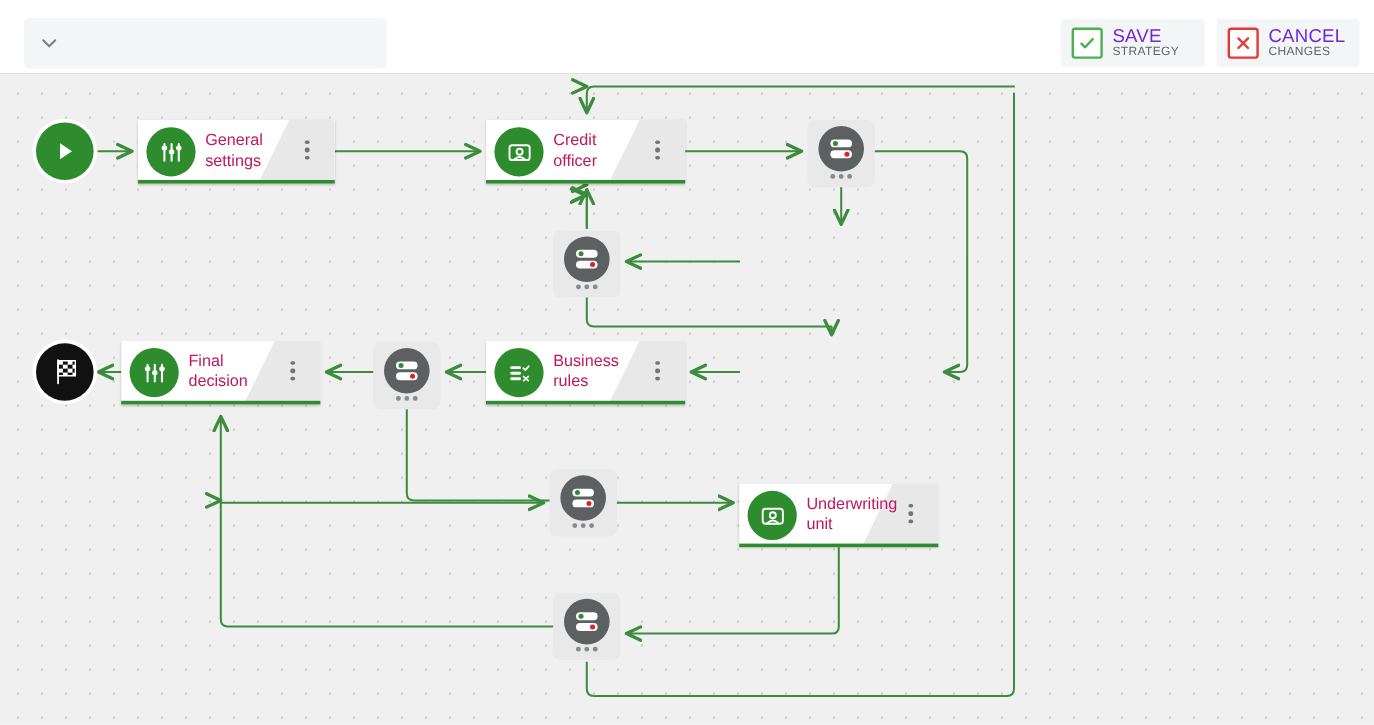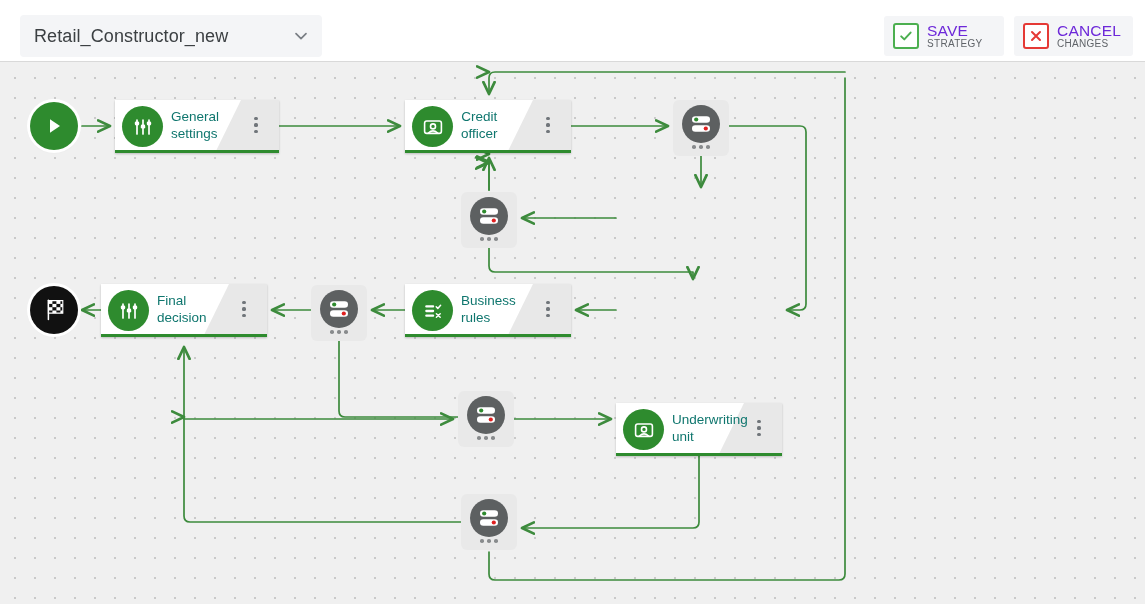--- a/index.html
+++ b/index.html
@@ -96,21 +96,21 @@
   }
   .node .ic {
     position: absolute; left: 7px; top: 6px;
     width: 41px; height: 41px; border-radius: 50%;
     background: #2e8b2e;
     display: flex; align-items: center; justify-content: center;
   }
   .node .lbl {
     position: absolute; left: 56px; top: 0; bottom: 3px; right: 48px;
     display: flex; align-items: center;
-    font-size: 13.5px; color: #0f766e; line-height: 1.28;
+    font-size: 13.5px; color: #be185d; line-height: 1.28;
     white-space: pre-line;
   }
   .node .dots {
     position: absolute; right: 16px; top: 0; bottom: 3px;
     width: 14px;
     display: flex; flex-direction: column; align-items: center; justify-content: center;
     cursor: pointer;
   }
   .node .dots i { width: 3.2px; height: 3.2px; border-radius: 50%; background: #70757a; margin: 1.6px 0; display: block; }
 
@@ -144,21 +144,20 @@
   }
   #start-node { background: #2e8b2e; }
   #end-node   { background: #111111; }
 </style>
 </head>
 <body>
 
 <div id="topbar">
 
   <div id="strategy-select">
-    <span class="sel-text">Retail_Constructor_new</span>
     <span class="chev">
       <svg width="18" height="18" viewBox="0 0 18 18">
           <path d="M4 6.6 L9 11.6 L14 6.6" fill="none" stroke="#7a7f85" stroke-width="1.7" stroke-linecap="round" stroke-linejoin="round"></path>
         </svg>
     </span>
   </div>
 
   <div id="save-btn" class="topbtn">
     <span class="bx">
       <svg width="16" height="16" viewBox="0 0 16 16">
@@ -285,21 +284,21 @@
     <div class="lbl">General
 settings</div>
     <div class="dots">
         <i></i>
         <i></i>
         <i></i>
       </div>
     <div class="bar"></div>
   </div>
 
-  <div class="node" style="left:405px; top:38px; width:166px;text-align:center;">
+  <div class="node" style="left:405px; top:38px; width:166px;">
     <div class="slant"></div>
     <div class="ic">
       <svg width="24" height="24" viewBox="0 0 24 24">
         <rect x="3.6" y="6" width="16.8" height="12.4" rx="2.2" fill="none" stroke="#ffffff" stroke-width="1.6"></rect>
         <circle cx="12" cy="11.4" r="2.5" fill="none" stroke="#ffffff" stroke-width="1.6"></circle>
         <path d="M7.4 18 Q12 13.6 16.6 18" fill="none" stroke="#ffffff" stroke-width="1.6" stroke-linecap="round"></path>
       </svg>
     </div>
     <div class="lbl">Credit
 officer</div>

